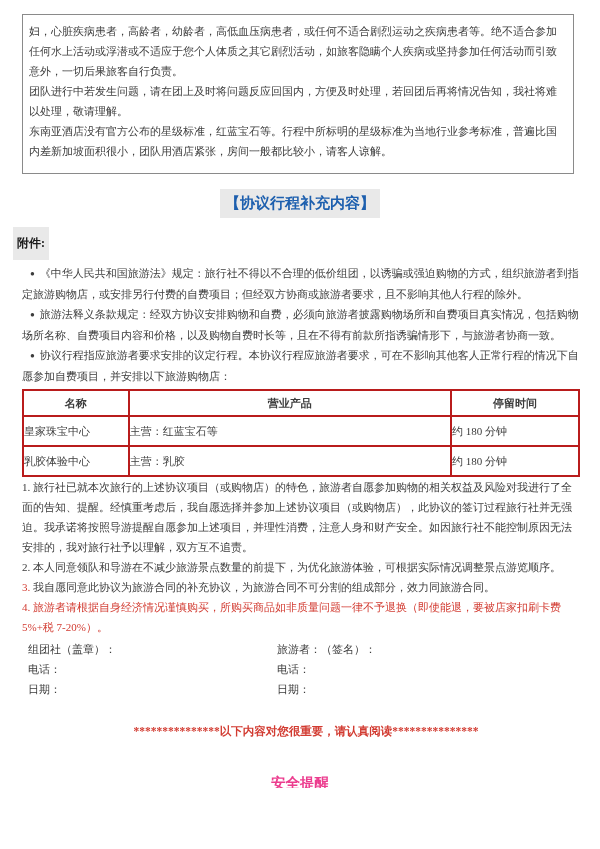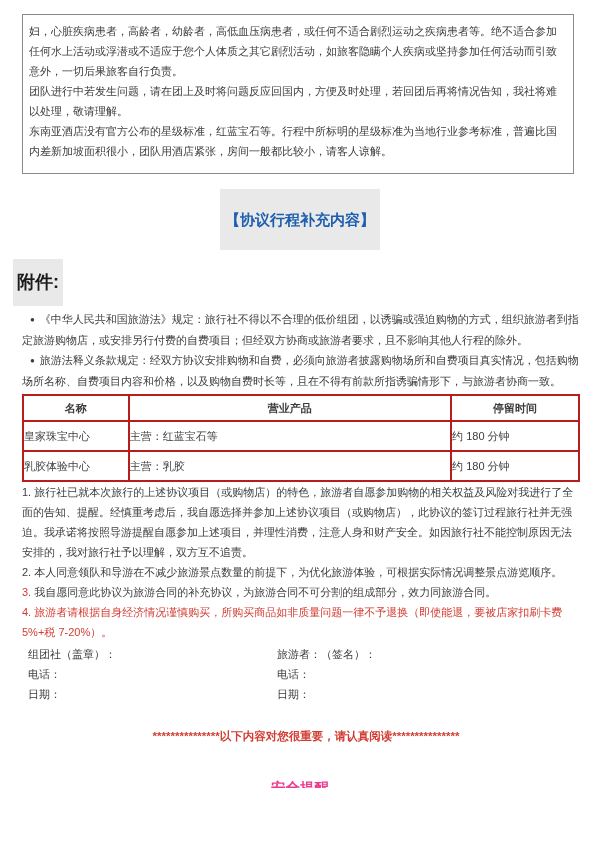--- a/index.html
+++ b/index.html
@@ -1,41 +1,41 @@
 <!DOCTYPE html>
 <html><head>
 <meta charset="utf-8">
 <style>
   html,body { margin:0; padding:0; background:#ffffff; }
   .page {
     position:relative; width:600px; height:788px; overflow:hidden;
-    background:#ffffff; font-family:Liberation Sans, sans-serif;
+    background:#ffffff; font-family:Liberation Serif, serif;
     color:#3c3c3c; font-size:11px; line-height:20px;
   }
   p { margin:0; }
 
   
   .top-box {
     margin:14px 26px 0 22px;
     border:1px solid #8a8a8a;
     padding:6px 7px 12px 6px;
   }
 
   
   .section-title-wrap { text-align:center; margin-top:15px; }
   .section-title {
     display:inline-block; background:#e9e9e9; color:#1d5fae;
-    font-weight:bold; font-size:15px; line-height:21px; padding:20px 5px;
+    font-weight:bold; font-size:15px; line-height:21px; padding:4px 5px;
   }
 
   
   .attachment-wrap { margin:9px 0 3px 13px; }
   .attachment-label {
     display:inline-block; background:#e9e9e9; color:#1a1a1a;
-    font-weight:bold; font-size:18px; line-height:19px; padding:14px 4px;
+    font-weight:bold; font-size:12px; line-height:19px; padding:7px 4px;
   }
 
   .content { margin:0 20px 0 22px; }
   .bullet-p { margin:0; }
   .bullet-dot { display:inline-block; font-size:8px; vertical-align:1px; margin:0 5px 0 8px; }
 
   
   table.shops {
     border-collapse:collapse; margin:3px 20px 0 22px; width:558px;
     font-size:11px; line-height:18px; color:#3c3c3c;
@@ -80,20 +80,21 @@
     <span class="section-title">【协议行程补充内容】</span>
   </div>
 
   <div class="attachment-wrap">
     <span class="attachment-label">附件:</span>
   </div>
 
   <div class="content">
     <p class="bullet-p"><span class="bullet-dot">●</span><span>《中华人民共和国旅游法》规定：旅行社不得以不合理的低价组团，以诱骗或强迫购物的方式，组织旅游者到指定旅游购物店，或安排另行付费的自费项目；但经双方协商或旅游者要求，且不影响其他人行程的除外。</span></p>
     <p class="bullet-p"><span class="bullet-dot">●</span><span>旅游法释义条款规定：经双方协议安排购物和自费，必须向旅游者披露购物场所和自费项目真实情况，包括购物场所名称、自费项目内容和价格，以及购物自费时长等，且在不得有前款所指诱骗情形下，与旅游者协商一致。</span></p>
+    <p class="bullet-p"><span class="bullet-dot">●</span><span>协议行程指应旅游者要求安排的议定行程。本协议行程应旅游者要求，可在不影响其他客人正常行程的情况下自愿参加自费项目，并安排以下旅游购物店：</span></p>
   </div>
 
   <table class="shops">
     <thead>
       <tr>
         <th class="col-name">名称</th>
         <th class="col-prod">营业产品</th>
         <th class="col-time">停留时间</th>
       </tr>
     </thead>

